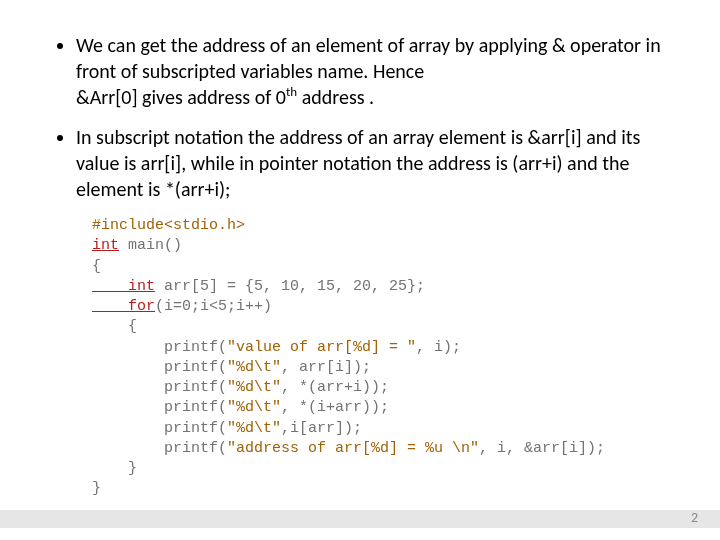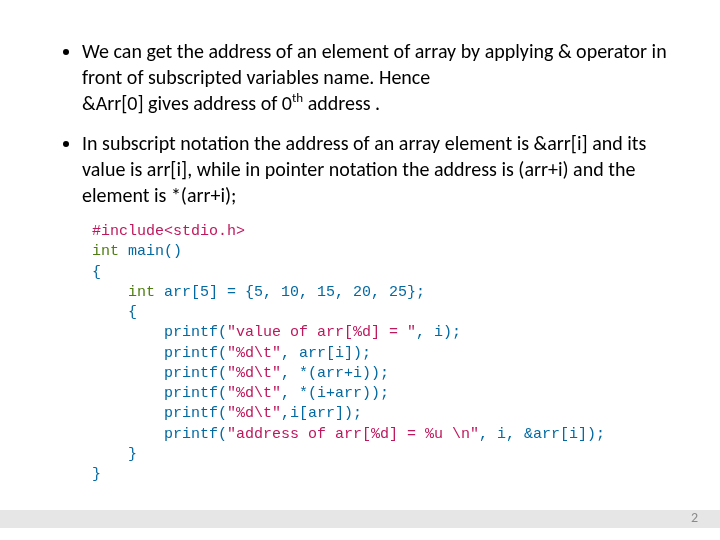--- a/index.html
+++ b/index.html
@@ -13,44 +13,44 @@
     overflow: hidden;
   }
   .slide {
     position: relative;
     width: 720px;
     height: 540px;
     box-sizing: border-box;
     padding: 26px 40px 0 40px;
   }
   ul {
-    margin: 12px;
+    margin: 6px;
     padding-left: 30px;
     list-style: disc;
   }
   li {
     font-size: 20px;
     line-height: 1.3;
     margin-bottom: 14px;
   }
   .sup {
     font-size: 0.65em;
     vertical-align: super;
   }
   .code-block {
     margin-left: 52px;
     margin-top: 4px;
     font-family: Consolas, "Courier New", monospace;
     font-size: 15px;
     line-height: 1.35;
   }
   .code-line { white-space: pre; }
-  .c-brown  { color: #be185d; } 
-  .c-blue   { color: #4d7c0f; } 
-  .c-black  { color: #0369a1; }
+  .c-brown  { color: #a16207; } 
+  .c-blue   { color: #b91c1c; text-decoration: underline; } 
+  .c-black  { color: #737373; }
   .page-num {
     position: absolute;
     right: 22px;
     bottom: 14px;
     font-size: 14px;
     color: #8a8a8a;
   }
   .footer-bar {
     position: absolute;
     left: 0;
@@ -73,20 +73,21 @@
     <li>
       <span>In subscript notation the address of an array element is &amp;arr[i] and its value is arr[i], while in pointer notation the address is (arr+i) and the element is *(arr+i);</span>
     </li>
   </ul>
 
   <div class="code-block">
     <div class="code-line"><span class="c-brown">#include</span><span class="c-brown">&lt;stdio.h&gt;</span></div>
     <div class="code-line"><span class="c-blue">int</span><span class="c-black"> main()</span></div>
     <div class="code-line"><span class="c-black">{</span></div>
     <div class="code-line"><span class="c-blue">    int</span><span class="c-black"> arr[5] = {5, 10, 15, 20, 25};</span></div>
+    <div class="code-line"><span class="c-blue">    for</span><span class="c-black">(i=0;i&lt;5;i++)</span></div>
     <div class="code-line"><span class="c-black">    {</span></div>
     <div class="code-line"><span class="c-black">        printf(</span><span class="c-brown">"value of arr[%d] = "</span><span class="c-black">, i);</span></div>
     <div class="code-line"><span class="c-black">        printf(</span><span class="c-brown">"%d\t"</span><span class="c-black">, arr[i]);</span></div>
     <div class="code-line"><span class="c-black">        printf(</span><span class="c-brown">"%d\t"</span><span class="c-black">, *(arr+i));</span></div>
     <div class="code-line"><span class="c-black">        printf(</span><span class="c-brown">"%d\t"</span><span class="c-black">, *(i+arr));</span></div>
     <div class="code-line"><span class="c-black">        printf(</span><span class="c-brown">"%d\t"</span><span class="c-black">,i[arr]);</span></div>
     <div class="code-line"><span class="c-black">        printf(</span><span class="c-brown">"address of arr[%d] = %u \n"</span><span class="c-black">, i, &amp;arr[i]);</span></div>
     <div class="code-line"><span class="c-black">    }</span></div>
     <div class="code-line"><span class="c-black">}</span></div>
   </div>

